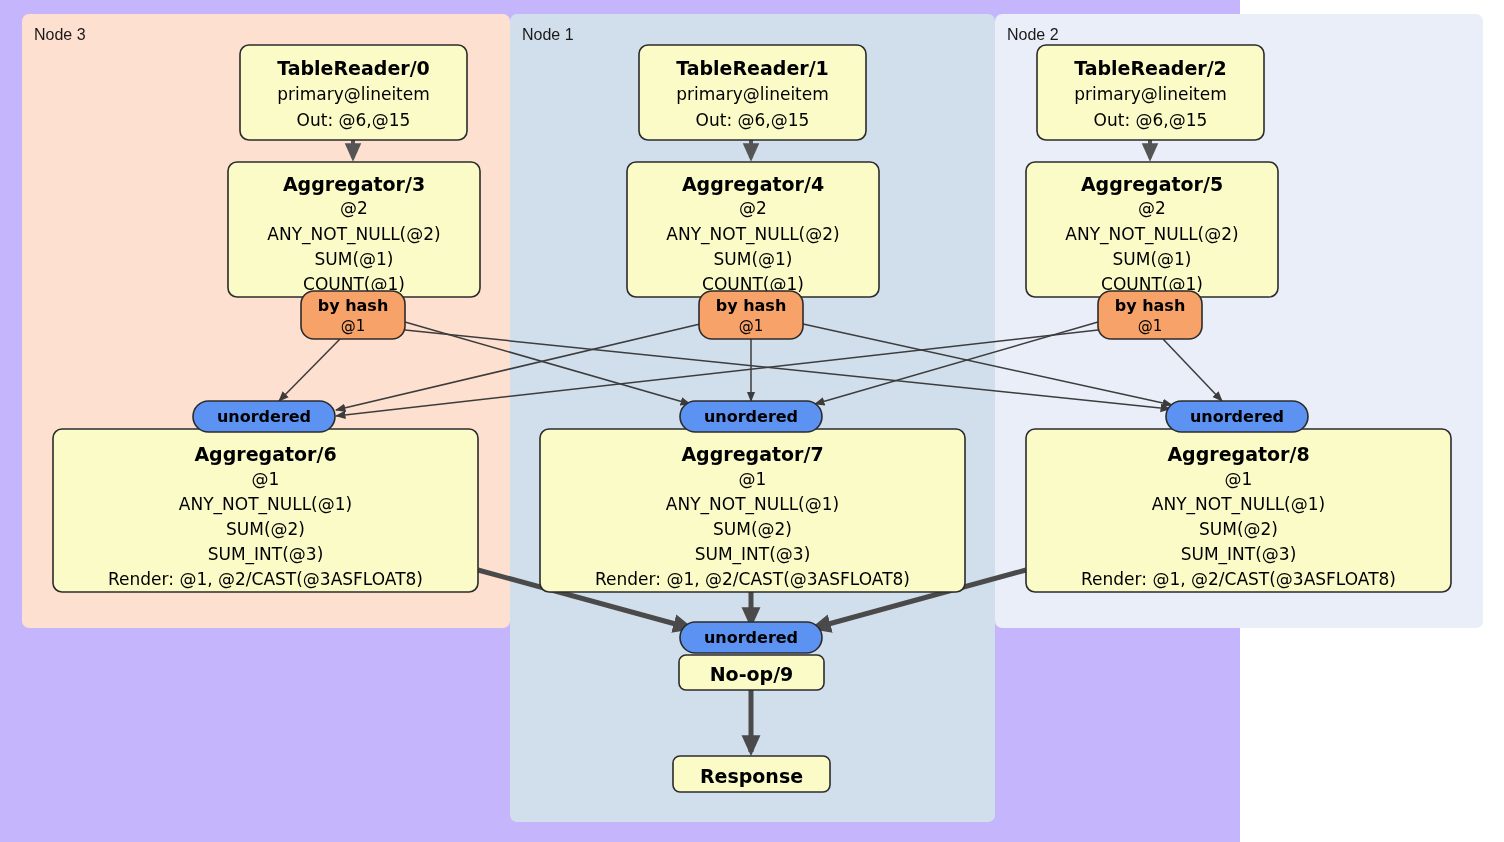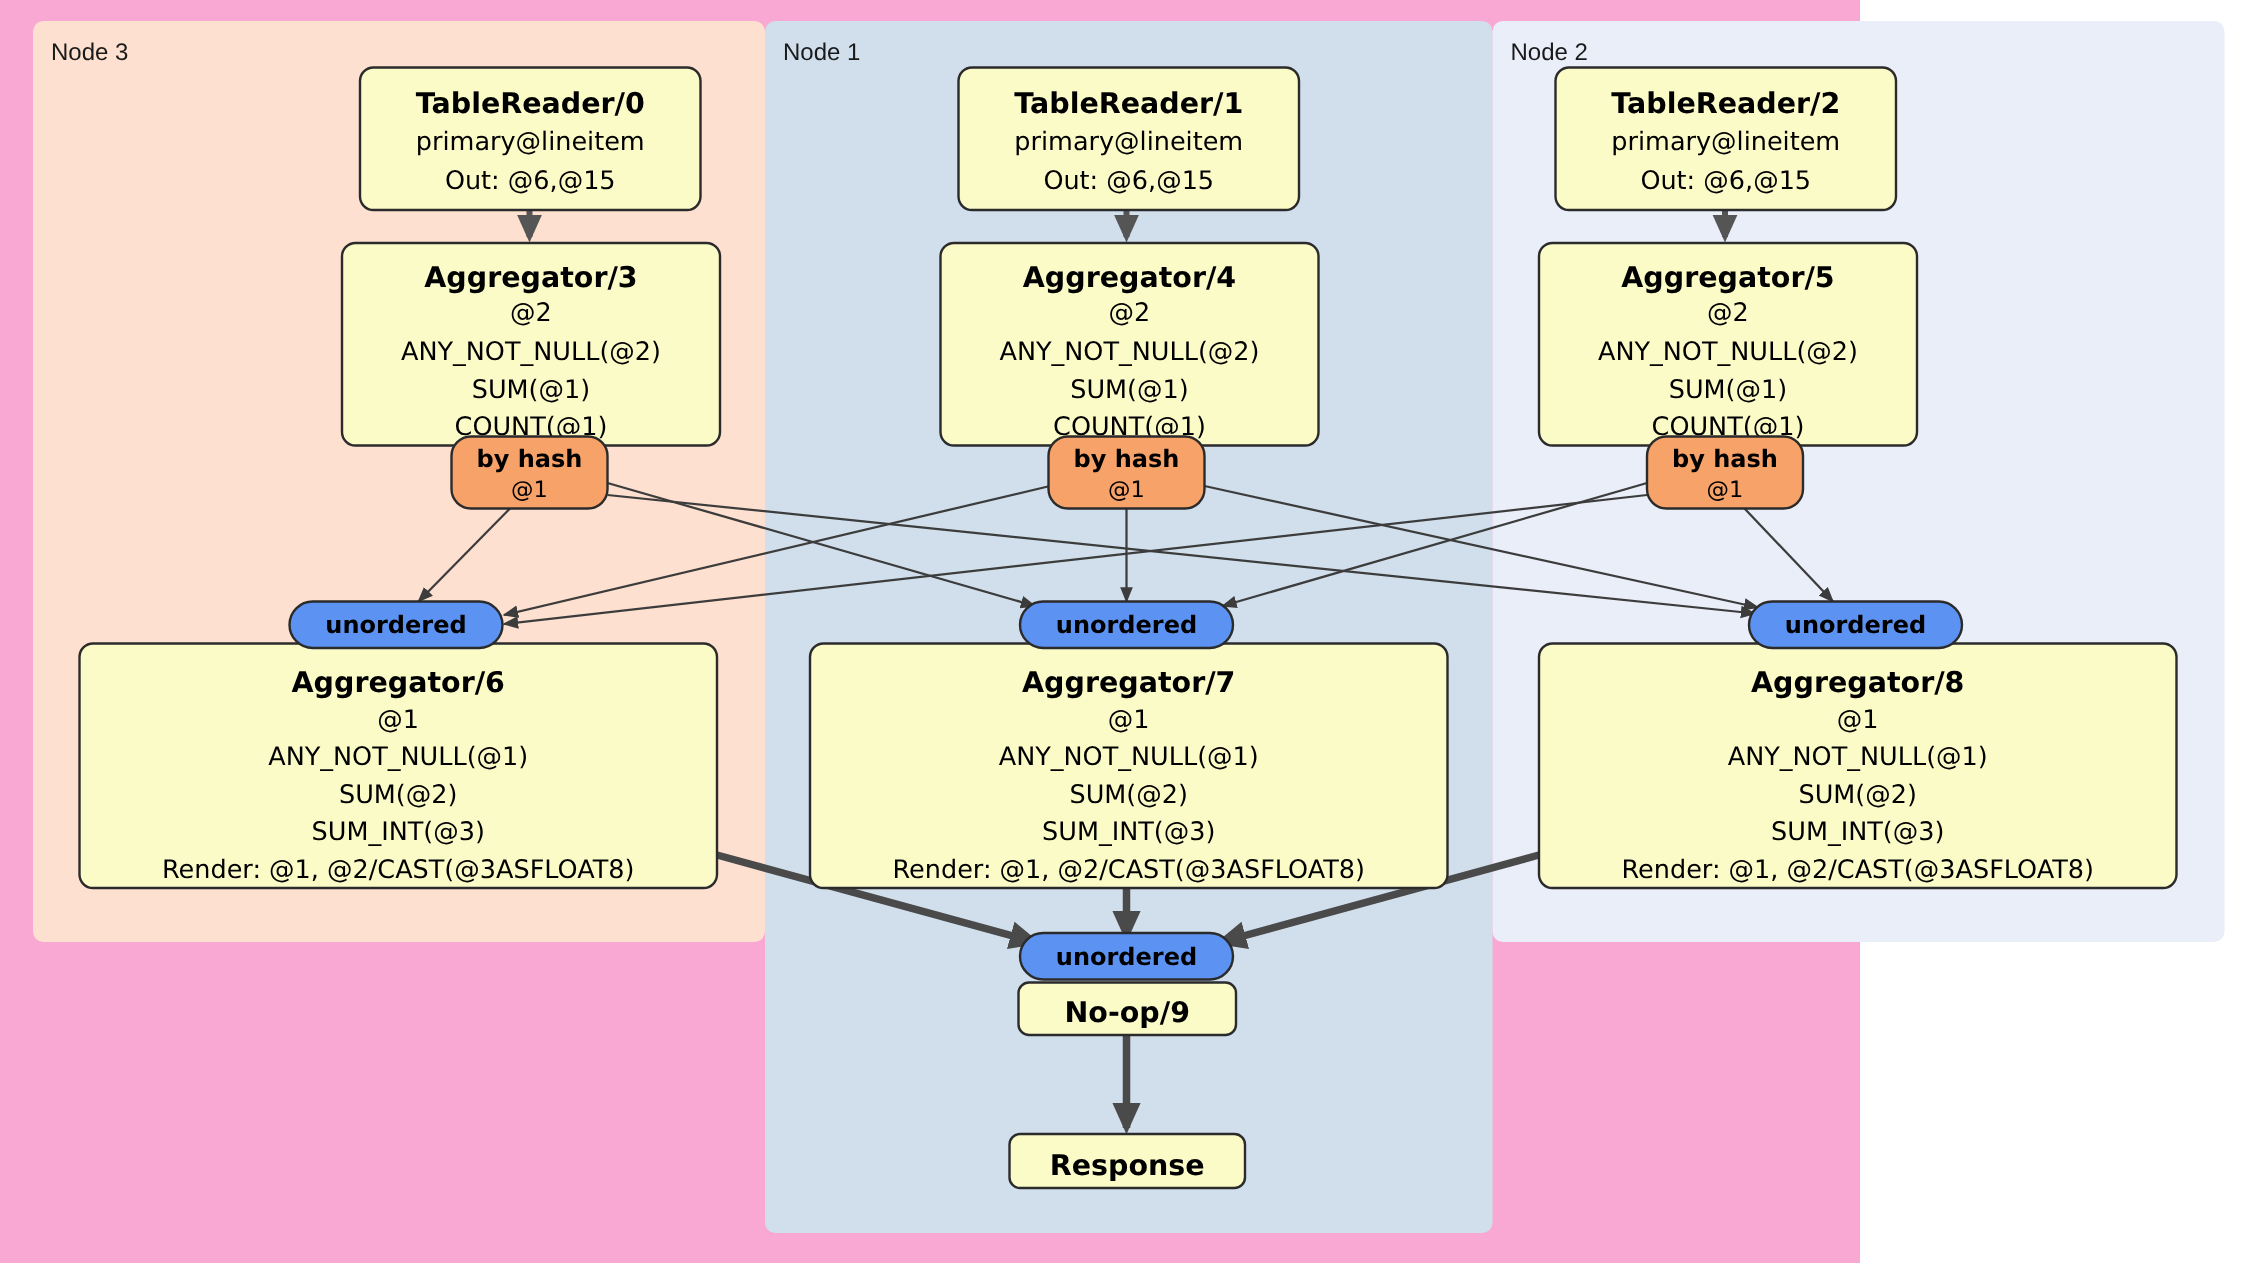--- a/index.html
+++ b/index.html
@@ -10,21 +10,21 @@
   body {
     width: 1504px;
     height: 842px;
     font-family: "DejaVu Sans", sans-serif;
     overflow: hidden;
   }
   #diagram-root {
     position: relative;
     width: 1240px;
     height: 842px;
-    background: #f9a8d4;
+    background: #c4b5fd;
   }
   svg.flow {
     position: absolute;
     inset: 0;
     width: 1504px;
     height: 842px;
   }
   .panel-label {
     font-family: "Liberation Sans", sans-serif;
     font-size: 16px;

